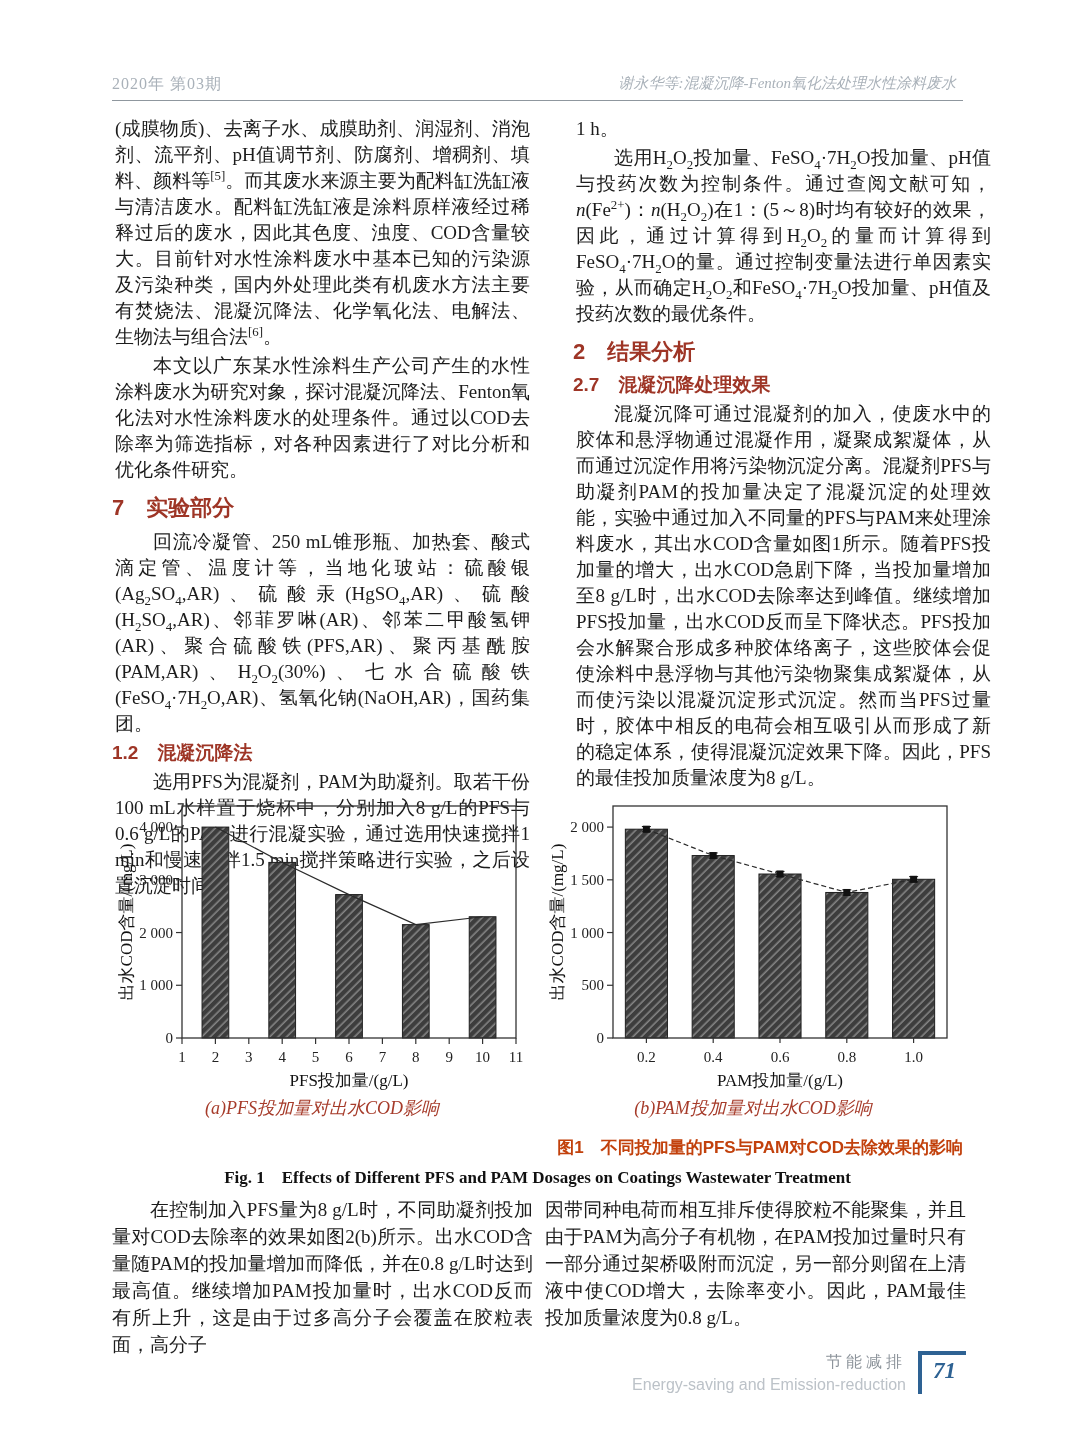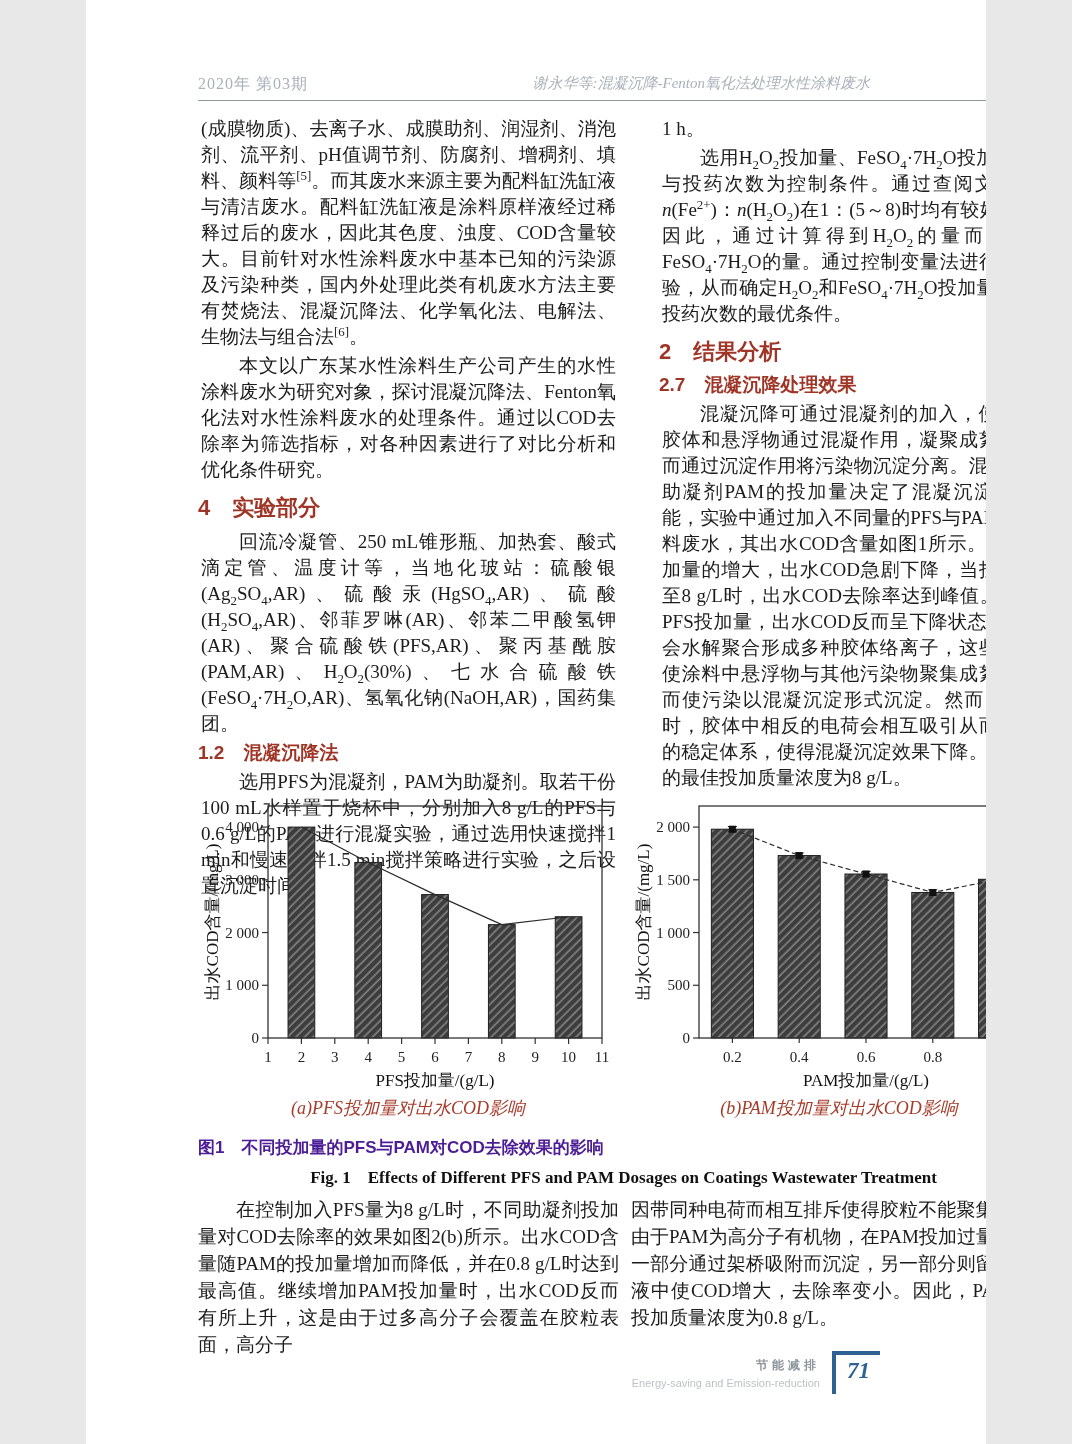--- a/index.html
+++ b/index.html
@@ -1,19 +1,19 @@
 <!DOCTYPE html>
 <html style="--accent: #9e3526; --caption: #a63b2a; --hgray: #a9b1b9; --blue: #2e6293;"><head>
 <meta charset="utf-8">
 <style>
   :root{
     --accent:#9e3526; --caption:#a63b2a; --hgray:#a9b1b9; --blue:#2e6293; --ink:#1c1c1c;
   }
   html,body{margin:0;padding:0;background:#e8e8e8;}
-  .page{position:relative;width:900px;height:1444px;margin:0 auto;background:#ffffff;overflow:hidden;
+  .page{position:relative;width:1072px;height:1444px;margin:0 auto;background:#ffffff;overflow:hidden;
         font-family:"Liberation Serif","DejaVu Serif",serif;color:var(--ink);}
   
   .hdr-issue{position:absolute;left:112px;top:74px;font-size:16px;color:var(--hgray);letter-spacing:1px;}
   .hdr-title{position:absolute;right:116px;top:74px;font-size:15px;color:var(--hgray);font-style:italic;}
   .hdr-rule{position:absolute;left:112px;top:100px;width:851px;border-top:1.5px solid #8f979e;}
   
   .col{position:absolute;width:421px;font-size:19px;line-height:26px;text-align:justify;}
   .col-left{left:112px;top:113px;}
   .col-right{left:573px;top:113px;}
   .col p{margin:3px;text-indent:2em;}
@@ -23,50 +23,50 @@
          color:var(--accent);margin:13px 0 9px;line-height:24px;}
   h2.sec{font-family:"Liberation Sans","DejaVu Sans",sans-serif;font-size:19px;font-weight:bold;
          color:var(--accent);margin:4px 0 4px;line-height:24px;}
   
   .figure{position:absolute;left:112px;top:794px;width:851px;}
   .charts{display:flex;justify-content:space-between;}
   .chartbox{width:420px;}
   .chartbox svg{display:block;}
   svg text{font-family:"Liberation Serif","DejaVu Serif",serif;}
   .chart-caption{text-align:center;font-size:18px;font-style:italic;color:var(--caption);margin-top:0px;}
-  .fig-cn{text-align:left;font-family:"Liberation Sans","DejaVu Sans",sans-serif;font-weight:bold;
-          font-size:17px;color:#4c1d95;margin-top:16px;}
+  .fig-cn{text-align:right;font-family:"Liberation Sans","DejaVu Sans",sans-serif;font-weight:bold;
+          font-size:17px;color:#c2410c;margin-top:16px;}
   .fig-en{text-align:center;font-family:"Liberation Serif","DejaVu Serif",serif;font-weight:bold;
           font-size:17px;color:#111;margin-top:7px;}
   
   .bot{position:absolute;width:421px;font-size:19px;line-height:27px;text-align:justify;top:1196px;}
   .bot-left{left:112px;} .bot-right{left:545px;}
   .bot p{margin:0;} .bot-left p{text-indent:2em;}
   
   .footer{position:absolute;right:106px;bottom:50px;display:flex;align-items:center;}
   .f-names{text-align:right;margin-right:12px;}
-  .f-cn{font-family:"Liberation Sans","DejaVu Sans",sans-serif;font-size:12px;color:#8d949b;letter-spacing:4px;font-weight:bold;}
-  .f-en{font-family:"Liberation Sans","DejaVu Sans",sans-serif;font-size:11px;color:#bcc2c8;margin-top:3px;text-align:center;}
+  .f-cn{font-family:"Liberation Sans","DejaVu Sans",sans-serif;font-size:16px;color:#8d949b;letter-spacing:4px;}
+  .f-en{font-family:"Liberation Sans","DejaVu Sans",sans-serif;font-size:16px;color:#bcc2c8;margin-top:3px;text-align:center;}
   .f-box{border-top:4px solid var(--blue);border-left:4px solid var(--blue);padding:3px 10px 10px 11px;}
   .f-num{font-family:"Liberation Serif","DejaVu Serif",serif;font-style:italic;font-weight:bold;
          font-size:23px;color:var(--blue);}
 </style>
 </head>
 <body>
 
 <div class="page">
 
   <div class="hdr-issue">2020年 第03期</div>
   <div class="hdr-title">谢永华等:混凝沉降-Fenton氧化法处理水性涂料废水</div>
   <div class="hdr-rule"></div>
 
   <div class="col col-left">
     <p class="noindent">(成膜物质)、去离子水、成膜助剂、润湿剂、消泡剂、流平剂、pH值调节剂、防腐剂、增稠剂、填料、颜料等<sup>[5]</sup>。而其废水来源主要为配料缸洗缸液与清洁废水。配料缸洗缸液是涂料原样液经过稀释过后的废水，因此其色度、浊度、COD含量较大。目前针对水性涂料废水中基本已知的污染源及污染种类，国内外处理此类有机废水方法主要有焚烧法、混凝沉降法、化学氧化法、电解法、生物法与组合法<sup>[6]</sup>。</p>
     <p>本文以广东某水性涂料生产公司产生的水性涂料废水为研究对象，探讨混凝沉降法、Fenton氧化法对水性涂料废水的处理条件。通过以COD去除率为筛选指标，对各种因素进行了对比分析和优化条件研究。</p>
-    <h1 class="sec">4　实验部分</h1>
+    <h1 class="sec">7　实验部分</h1>
     <p>回流冷凝管、250 mL锥形瓶、加热套、酸式滴定管、温度计等，当地化玻站：硫酸银(Ag<sub>2</sub>SO<sub>4</sub>,AR)、硫酸汞(HgSO<sub>4</sub>,AR)、硫酸(H<sub>2</sub>SO<sub>4</sub>,AR)、邻菲罗啉(AR)、邻苯二甲酸氢钾(AR)、聚合硫酸铁(PFS,AR)、聚丙基酰胺(PAM,AR)、H<sub>2</sub>O<sub>2</sub>(30%)、七水合硫酸铁(FeSO<sub>4</sub>·7H<sub>2</sub>O,AR)、氢氧化钠(NaOH,AR)，国药集团。</p>
     <h2 class="sec">1.2　混凝沉降法</h2>
     <p>选用PFS为混凝剂，PAM为助凝剂。取若干份100 mL水样置于烧杯中，分别加入8 g/L的PFS与0.6 g/L的PAM进行混凝实验，通过选用快速搅拌1 min和慢速搅拌1.5 min搅拌策略进行实验，之后设置沉淀时间为</p>
   </div>
 
   <div class="col col-right">
     <p class="noindent">1 h。</p>
     <p>选用H<sub>2</sub>O<sub>2</sub>投加量、FeSO<sub>4</sub>·7H<sub>2</sub>O投加量、pH值与投药次数为控制条件。通过查阅文献可知，<i>n</i>(Fe<sup>2+</sup>)：<i>n</i>(H<sub>2</sub>O<sub>2</sub>)在1：(5～8)时均有较好的效果，因此，通过计算得到H<sub>2</sub>O<sub>2</sub>的量而计算得到FeSO<sub>4</sub>·7H<sub>2</sub>O的量。通过控制变量法进行单因素实验，从而确定H<sub>2</sub>O<sub>2</sub>和FeSO<sub>4</sub>·7H<sub>2</sub>O投加量、pH值及投药次数的最优条件。</p>
     <h1 class="sec">2　结果分析</h1>
     <h2 class="sec">2.7　混凝沉降处理效果</h2>

